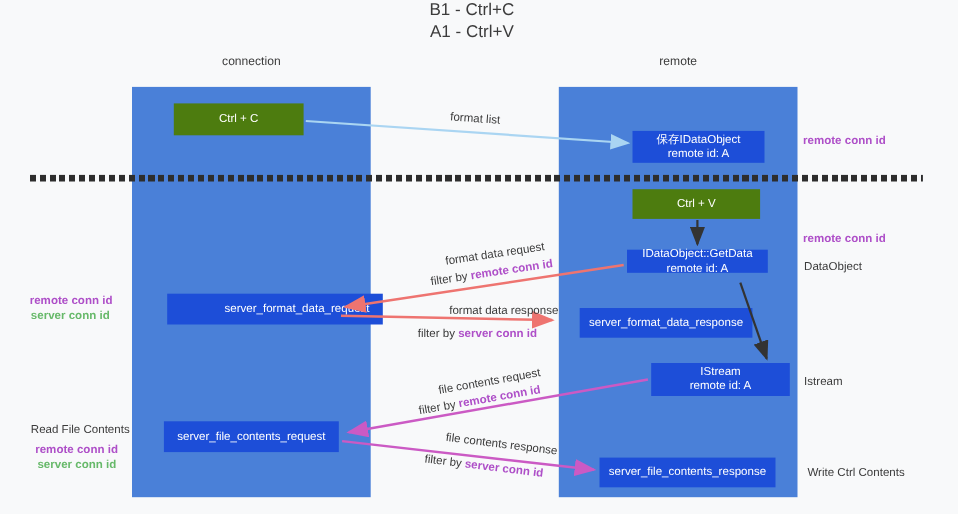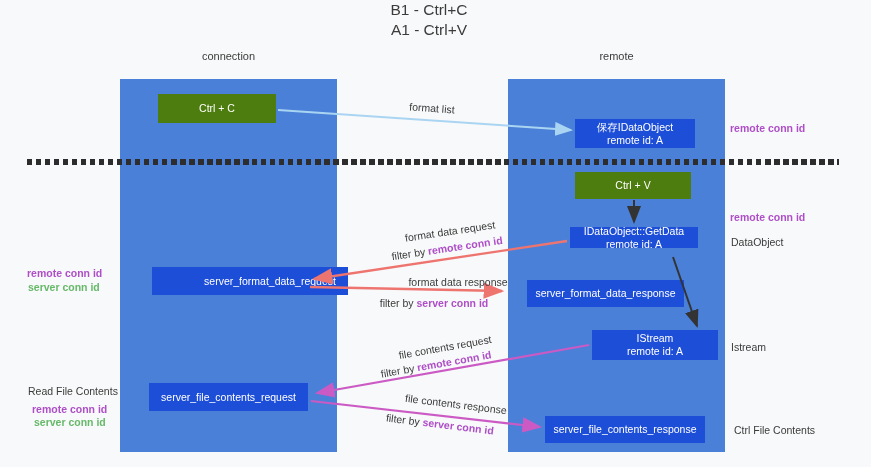--- a/index.html
+++ b/index.html
@@ -133,21 +133,21 @@
 
   <div class="mid" style="left:456px;top:404px;transform:translate(-50%,-50%) rotate(7deg);">file contents response</div>
   <div class="mid" style="left:440px;top:424px;transform:translate(-50%,-50%) rotate(7deg);">
     <span>filter by </span><span class="fkey">server conn id</span>
   </div>
 
   <div class="side bold-purple" style="left:730px;top:122px;">remote conn id</div>
   <div class="side bold-purple" style="left:730px;top:211px;">remote conn id</div>
   <div class="side" style="left:731px;top:236px;">DataObject</div>
   <div class="side" style="left:731px;top:341px;">Istream</div>
-  <div class="side" style="left:734px;top:424px;">Ctrl File Contents</div>
+  <div class="side" style="left:734px;top:424px;">Write Ctrl Contents</div>
 
   <div class="side bold-purple" style="left:27px;top:267px;">remote conn id</div>
   <div class="side bold-green" style="left:28px;top:281px;">server conn id</div>
   <div class="side" style="left:28px;top:385px;">Read File Contents</div>
   <div class="side bold-purple" style="left:32px;top:403px;">remote conn id</div>
   <div class="side bold-green" style="left:34px;top:416px;">server conn id</div>
 
 </div>
 
 </body></html>

